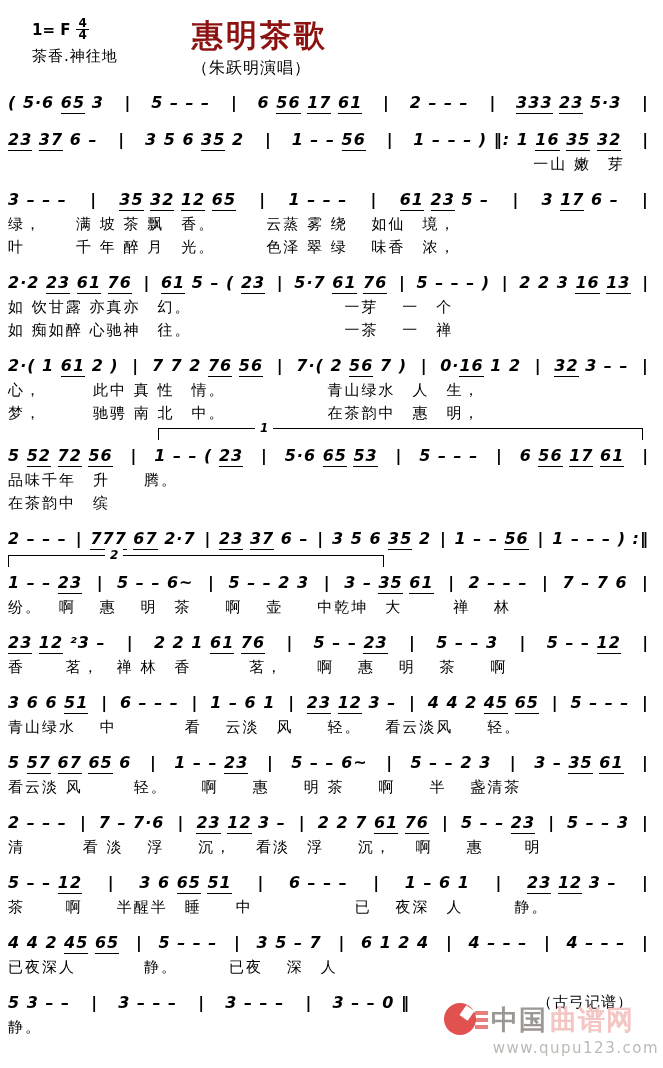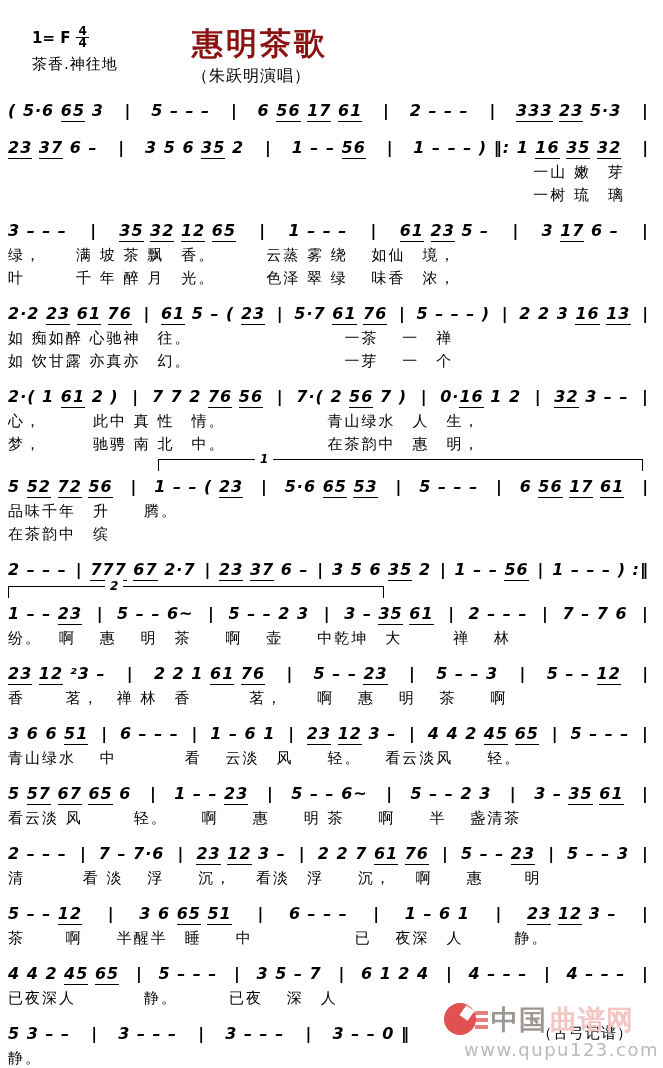--- a/index.html
+++ b/index.html
@@ -3,21 +3,21 @@
 <meta charset="utf-8">
 <style>
   html,body{margin:0;padding:0;}
   body{
     width:663px;height:1068px;background:#ffffff;position:relative;overflow:hidden;
     font-family:"DejaVu Sans","Liberation Sans",sans-serif;color:#000;
   }
   .sheet{padding:10px 14px 0 8px;}
 
   
-  .hdr{display:grid;grid-template-columns:160px 1fr 120px;align-items:start;padding:8px 4px 2px 24px;margin-top:8px;}
+  .hdr{display:grid;grid-template-columns:160px 1fr 120px;align-items:start;padding:8px 4px 2px 24px;}
   .hdr-left{font-size:15px;font-weight:bold;}
   .keyline{display:flex;align-items:center;gap:4px;}
   .meter{display:inline-block;text-align:center;font-size:12px;line-height:11px;margin-left:2px;}
   .meter .mnum{display:block;border-bottom:1.2px solid #000;padding:0 2px;}
   .meter .mden{display:block;padding:0 2px;}
   .mood{font-size:15px;margin-top:6px;font-weight:normal;letter-spacing:1px;}
   .hdr-center{}
   .title{font-size:31px;font-weight:bold;letter-spacing:3px;color:var(--title-color,#8b1211);line-height:34px;}
   .subtitle{font-size:16px;margin-top:6px;letter-spacing:1px;}
   .hdr-right{text-align:left;font-size:15px;line-height:26px;padding-top:4px;}
@@ -50,21 +50,21 @@
   .watermark{position:absolute;right:4px;bottom:4px;width:215px;height:62px;}
   .wm-row{display:flex;align-items:center;gap:3px;}
   .wm-logo{position:relative;width:34px;height:34px;flex:0 0 auto;}
   .wm-circle{position:absolute;left:0;top:0;width:32px;height:32px;border-radius:50%;
              background:var(--wm-red,#e0514f);}
   .wm-notch{position:absolute;left:18px;top:4px;width:10px;height:12px;background:#fff;transform:rotate(35deg);}
   .wm-bars{display:flex;flex-direction:column;gap:3px;margin-left:-6px;flex:0 0 auto;}
   .wm-bars i{display:block;width:13px;height:4px;background:var(--wm-red,#e0514f);opacity:.75;}
   .wm-cn1{font-weight:bold;font-size:27px;color:var(--wm-gray,#9d9793);letter-spacing:1px;font-family:"DejaVu Serif","Liberation Serif",serif;}
   .wm-cn2{font-weight:bold;font-size:27px;color:var(--wm-pink,#f3c6c4);letter-spacing:1px;font-family:"DejaVu Serif","Liberation Serif",serif;}
-  .wm-url{font-size:18px;color:var(--wm-url,#bdb9b5);letter-spacing:1.5px;text-align:right;margin-top:1px;}
+  .wm-url{font-size:15px;color:var(--wm-url,#bdb9b5);letter-spacing:1.5px;text-align:right;margin-top:1px;}
 </style>
 </head>
 <body style="--title-color: #8b1211; --wm-red: #e0514f; --wm-gray: #9d9793; --wm-pink: #f3c6c4; --wm-url: #bdb9b5;">
 
 <div class="sheet">
 
   <div class="hdr">
     <div class="hdr-left">
       <div class="keyline">
         <span>1= F</span>
@@ -83,31 +83,30 @@
     </div>
   </div>
 
   <div class="systems">
       <div class="system">
         <div class="music"><div class="measure" style="display: inline;">( 5·6 <span class="beam">65</span> 3</div><div class="barline" style="display: inline;">|</div><div class="measure" style="display: inline;">5 – – –</div><div class="barline" style="display: inline;">|</div><div class="measure" style="display: inline;">6 <span class="beam">56</span> <span class="beam">17</span> <span class="beam">61</span></div><div class="barline" style="display: inline;">|</div><div class="measure" style="display: inline;">2 – – –</div><div class="barline" style="display: inline;">|</div><div class="measure" style="display: inline;"><span class="beam">333</span> <span class="beam">23</span> 5·3</div><div class="barline" style="display: inline;">|</div></div>
       </div>
       <div class="system">
         <div class="music"><div class="measure" style="display: inline;"><span class="beam">23</span> <span class="beam">37</span> 6 –</div><div class="barline" style="display: inline;">|</div><div class="measure" style="display: inline;">3 5 6 <span class="beam">35</span> 2</div><div class="barline" style="display: inline;">|</div><div class="measure" style="display: inline;">1 – – <span class="beam">56</span></div><div class="barline" style="display: inline;">|</div><div class="measure" style="display: inline;">1 – – – ) ‖: 1 <span class="beam">16</span> <span class="beam">35</span> <span class="beam">32</span></div><div class="barline" style="display: inline;">|</div></div>
         <div class="lyric right">一山 嫩　芽</div>
-        <div class="lyric right">一树 琉　璃</div>
       </div>
       <div class="system">
         <div class="music"><div class="measure" style="display: inline;">3 – – –</div><div class="barline" style="display: inline;">|</div><div class="measure" style="display: inline;"><span class="beam">35</span> <span class="beam">32</span> <span class="beam">12</span> <span class="beam">65</span></div><div class="barline" style="display: inline;">|</div><div class="measure" style="display: inline;">1 – – –</div><div class="barline" style="display: inline;">|</div><div class="measure" style="display: inline;"><span class="beam">61</span> <span class="beam">23</span> 5 –</div><div class="barline" style="display: inline;">|</div><div class="measure" style="display: inline;">3 <span class="beam">17</span> 6 –</div><div class="barline" style="display: inline;">|</div></div>
         <div class="lyric">绿，　　满 坡 茶 飘　香。　　　云蒸 雾 绕　 如仙　境，</div>
         <div class="lyric">叶　　　千 年 醉 月　光。　　　色泽 翠 绿　 味香　浓，</div>
       </div>
       <div class="system">
         <div class="music"><div class="measure" style="display: inline;">2·2 <span class="beam">23</span> <span class="beam">61</span> <span class="beam">76</span></div><div class="barline" style="display: inline;">|</div><div class="measure" style="display: inline;"><span class="beam">61</span> 5 – ( <span class="beam">23</span></div><div class="barline" style="display: inline;">|</div><div class="measure" style="display: inline;">5·7 <span class="beam">61</span> <span class="beam">76</span></div><div class="barline" style="display: inline;">|</div><div class="measure" style="display: inline;">5 – – – )</div><div class="barline" style="display: inline;">|</div><div class="measure" style="display: inline;">2 2 3 <span class="beam">16</span> <span class="beam">13</span></div><div class="barline" style="display: inline;">|</div></div>
+        <div class="lyric">如 饮甘露 亦真亦　幻。　　　　　　　　　一芽　 一　个</div>
         <div class="lyric">如 痴如醉 心驰神　往。　　　　　　　　　一茶　 一　禅</div>
-        <div class="lyric">如 饮甘露 亦真亦　幻。　　　　　　　　　一芽　 一　个</div>
       </div>
       <div class="system">
         <div class="music"><div class="measure" style="display: inline;">2·( 1 <span class="beam">61</span> 2 )</div><div class="barline" style="display: inline;">|</div><div class="measure" style="display: inline;">7 7 2 <span class="beam">76</span> <span class="beam">56</span></div><div class="barline" style="display: inline;">|</div><div class="measure" style="display: inline;">7·( 2 <span class="beam">56</span> 7 )</div><div class="barline" style="display: inline;">|</div><div class="measure" style="display: inline;">0·<span class="beam">16</span> 1 2</div><div class="barline" style="display: inline;">|</div><div class="measure" style="display: inline;"><span class="beam">32</span> 3 – –</div><div class="barline" style="display: inline;">|</div></div>
         <div class="lyric">心，　　　此中 真 性　情。　　　　　　青山绿水　人　生，</div>
         <div class="lyric">梦，　　　驰骋 南 北　中。　　　　　　在茶韵中　惠　明，</div>
       </div>
       <div class="system has-volta">
         <div class="volta v1">
           <div class="vnum">1</div>
         </div>

